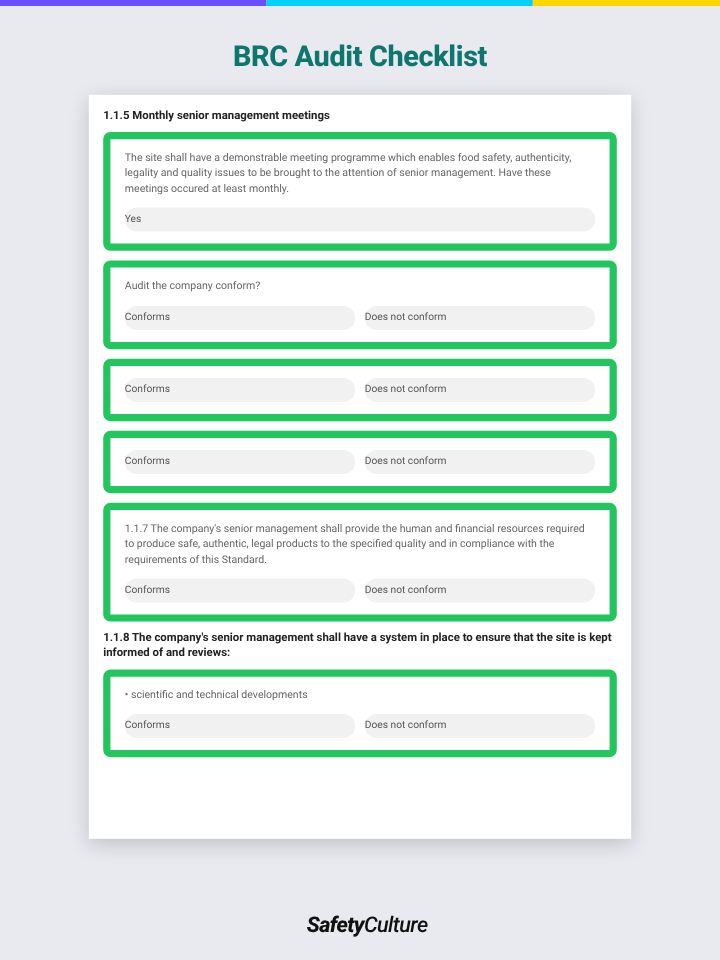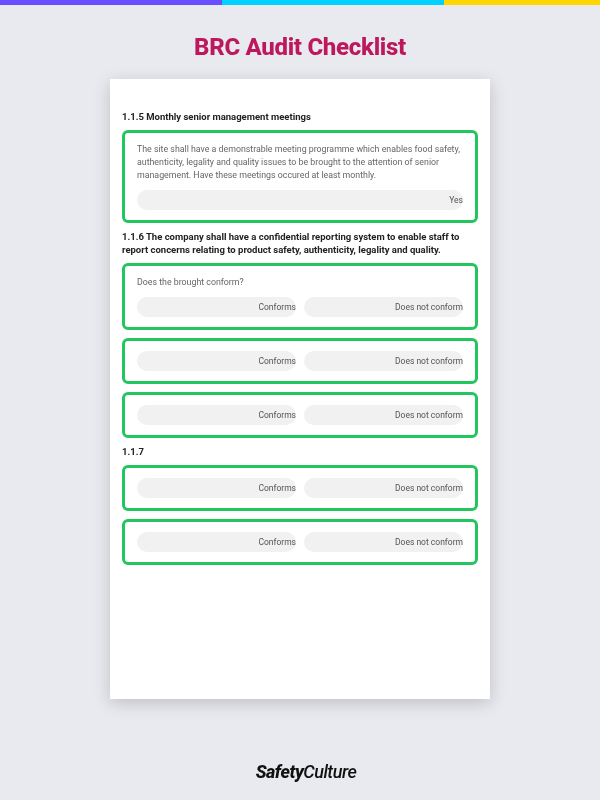--- a/index.html
+++ b/index.html
@@ -16,67 +16,67 @@
   }
   .stripe-seg { height: 100%; }
   .stripe-purple { background: #6b4eff; flex: 1; }
   .stripe-cyan   { background: #00d1ff; flex: 1; }
   .stripe-yellow { background: #ffd600; flex: 0.7; }
 
   .page-title {
     text-align: center;
     font-size: 24px;
     font-weight: 800;
-    color: #be185d;
+    color: #0f766e;
     margin-top: 28px;
     margin-bottom: 18px;
     letter-spacing: -0.3px;
   }
 
   .sheet {
-    width: 380px;
+    width: 452px;
     height: 620px;
     margin: 0 auto;
     background: #ffffff;
     box-shadow: 0 4px 16px rgba(0,0,0,0.18);
-    padding: 26px 12px;
+    padding: 6px 12px;
     font-size: 9px;
     color: #555;
     overflow: hidden;
   }
 
   .section-heading {
     font-weight: 700;
     color: #222;
     font-size: 9.5px;
     margin: 6px 0 6px 0;
     line-height: 1.35;
   }
 
   .card {
-    border: 3px solid #22c55e;
+    border: 6px solid #22c55e;
     border-radius: 6px;
     padding: 10px 12px 10px 12px;
     margin-bottom: 8px;
   }
   .card-text {
     color: #666;
     font-size: 8.8px;
     line-height: 1.5;
     margin-bottom: 8px;
   }
   .btn-row {
     display: flex;
     gap: 8px;
   }
   .btn {
     flex: 1;
     background: #f1f1f1;
     border-radius: 10px;
-    text-align: right;
+    text-align: left;
     padding: 5px 0;
     font-size: 8.5px;
     color: #555;
     cursor: pointer;
   }
 
   .footer-logo {
     position: absolute;
     bottom: 18px;
     left: 12px; right: 0;
@@ -103,53 +103,54 @@
 <div class="sheet">
 
   <div class="section-heading">1.1.5 Monthly senior management meetings</div>
   <div class="card">
     <div class="card-text">The site shall have a demonstrable meeting programme which enables food safety, authenticity, legality and quality issues to be brought to the attention of senior management. Have these meetings occured at least monthly.</div>
     <div class="btn-row">
       <div class="btn">Yes</div>
     </div>
   </div>
 
-  <div class="section-heading">1.1.6 The company shall have a confidential reporting system to enable staff to report concerns relating to product safety, authenticity, legality and quality.</div>
 
   <div class="card">
-    <div class="card-text">Does the brought conform?</div>
+    <div class="card-text">Audit the company conform?</div>
     <div class="btn-row">
       <div class="btn">Conforms</div>
       <div class="btn">Does not conform</div>
     </div>
   </div>
 
   <div class="card">
     <div class="btn-row">
       <div class="btn">Conforms</div>
       <div class="btn">Does not conform</div>
     </div>
   </div>
 
   <div class="card">
     <div class="btn-row">
       <div class="btn">Conforms</div>
       <div class="btn">Does not conform</div>
     </div>
   </div>
 
-  <div class="section-heading">1.1.7</div>
   <div class="card">
+    <div class="card-text">1.1.7 The company's senior management shall provide the human and financial resources required to produce safe, authentic, legal products to the specified quality and in compliance with the requirements of this Standard.</div>
     <div class="btn-row">
       <div class="btn">Conforms</div>
       <div class="btn">Does not conform</div>
     </div>
   </div>
 
+  <div class="section-heading">1.1.8 The company's senior management shall have a system in place to ensure that the site is kept informed of and reviews:</div>
   <div class="card">
+    <div class="card-text">• scientific and technical developments</div>
     <div class="btn-row">
       <div class="btn">Conforms</div>
       <div class="btn">Does not conform</div>
     </div>
   </div>
 
 </div>
 
 <div class="footer-logo">
   <span>Safety</span><span class="light">Culture</span>

